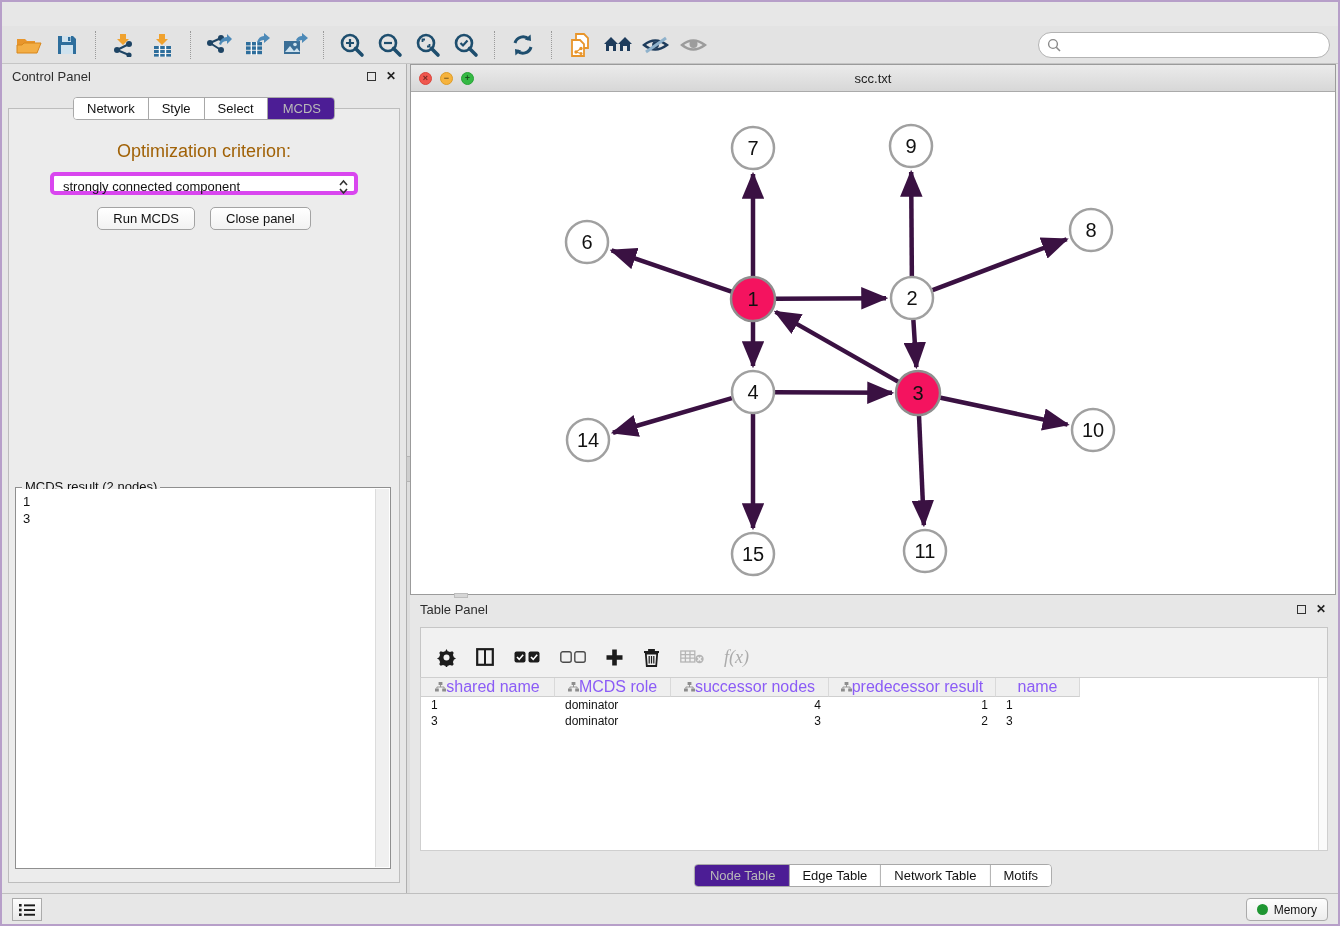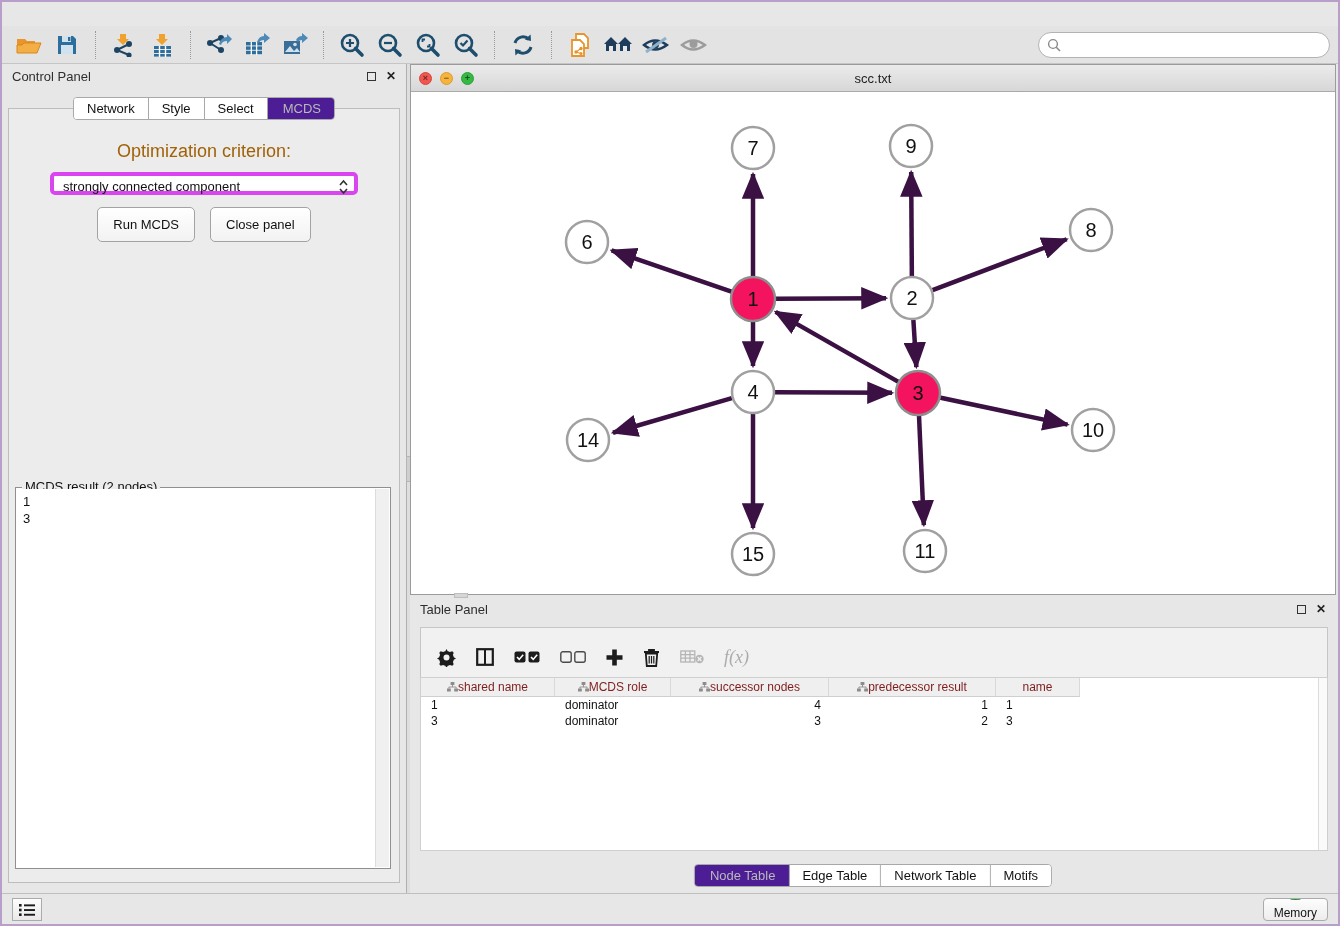--- a/index.html
+++ b/index.html
@@ -55,21 +55,21 @@
 
   .cp-body { position:absolute; left:6px; right:6px; top:44px; bottom:10px;
     border:1px solid #bdbdbd; background:#ececec; }
   .opt-label { margin-top:32px; text-align:center; font-size:18px; color:#a16207; }
   .dropdown { position:relative; margin:10px auto 0; width:308px; height:23px;
     background:#fff; border:4px solid #d946ef; border-radius:5px;
     font-size:13px; color:#111; padding:3px 22px 0 9px; cursor:pointer; }
   .dd-stepper { position:absolute; right:6px; top:3px; }
   .cp-buttons { display:flex; justify-content:center; gap:15px; margin-top:12px; }
   .btn { background:linear-gradient(#ffffff,#f2f2f2); border:1px solid #a3a3a3;
-    border-radius:5px; padding:9px 15px; font-size:13px; color:#111; cursor:pointer; }
+    border-radius:5px; padding:3px 15px; font-size:13px; color:#111; cursor:pointer; }
 
   .result-fieldset { position:absolute; left:6px; right:8px; top:378px; height:382px;
     border:1px solid #8f8f8f; background:#fff; }
   .result-legend { position:absolute; top:-9px; left:6px; background:#ececec;
     padding:0 3px; font-size:13px; color:#111; }
   .result-list { position:absolute; inset:1px 15px 1px 1px; background:#fff;
     padding:4px 0 0 6px; font-size:13px; color:#111; line-height:17px; }
   .result-scroll { position:absolute; top:1px; bottom:1px; right:1px; width:14px;
     background:#f0f0f0; border-left:1px solid #dcdcdc; }
 
@@ -99,37 +99,37 @@
   .tp-tool { display:flex; align-items:center; justify-content:center; cursor:pointer; }
   .tp-tool.disabled { cursor:default; }
   .fx { font-family:"Liberation Serif", serif; font-style:italic; font-size:18px;
     color:#ababab; }
 
   .dtable { position:absolute; left:10px; right:8px; top:80px; height:174px;
     background:#fff; border:1px solid #cfcfcf; overflow:hidden; }
   .dt-head { display:flex; height:19px; }
   .dt-hcell { background:#efefef; border-right:1px solid #d9d9d9;
     border-bottom:1px solid #cfcfcf; display:flex; align-items:center;
-    justify-content:center; font-size:12px; color:#7f1d1d; }
+    justify-content:center; font-size:16px; color:#8b5cf6; }
   .dt-row { display:flex; height:16px; }
   .dt-cell { font-size:12px; color:#111; padding-top:1px; }
   .dt-scroll { position:absolute; right:0; top:0; bottom:0; width:9px;
     background:#fafafa; border-left:1px solid #dcdcdc; }
   .tp-tabs { bottom:4px; left:50%; transform:translateX(-50%); }
 
   
   .statusbar { position:absolute; left:0; bottom:0; right:0; height:31px;
     background:#e7e7e7; border-top:1px solid #bfbfbf; }
   .list-btn { position:absolute; left:10px; top:4px; width:30px; height:23px;
     background:linear-gradient(#fdfdfd,#e9e9e9); border:1px solid #ababab;
     display:flex; align-items:center; justify-content:center; cursor:pointer; }
   .mem-btn { position:absolute; right:10px; top:4px; height:23px;
     background:linear-gradient(#fdfdfd,#ededed); border:1px solid #ababab;
     border-radius:4px; display:flex; align-items:center; gap:6px; padding:0 10px;
-    font-size:12px; color:#111; cursor:pointer;flex-direction:column; }
+    font-size:12px; color:#111; cursor:pointer; }
   .mem-dot { width:11px; height:11px; border-radius:50%; background:#1f9632; }
 </style>
 </head>
 <body>
 
 <div class="app">
 
 
   <div class="toolbar">
     <div class="tb-btn">

